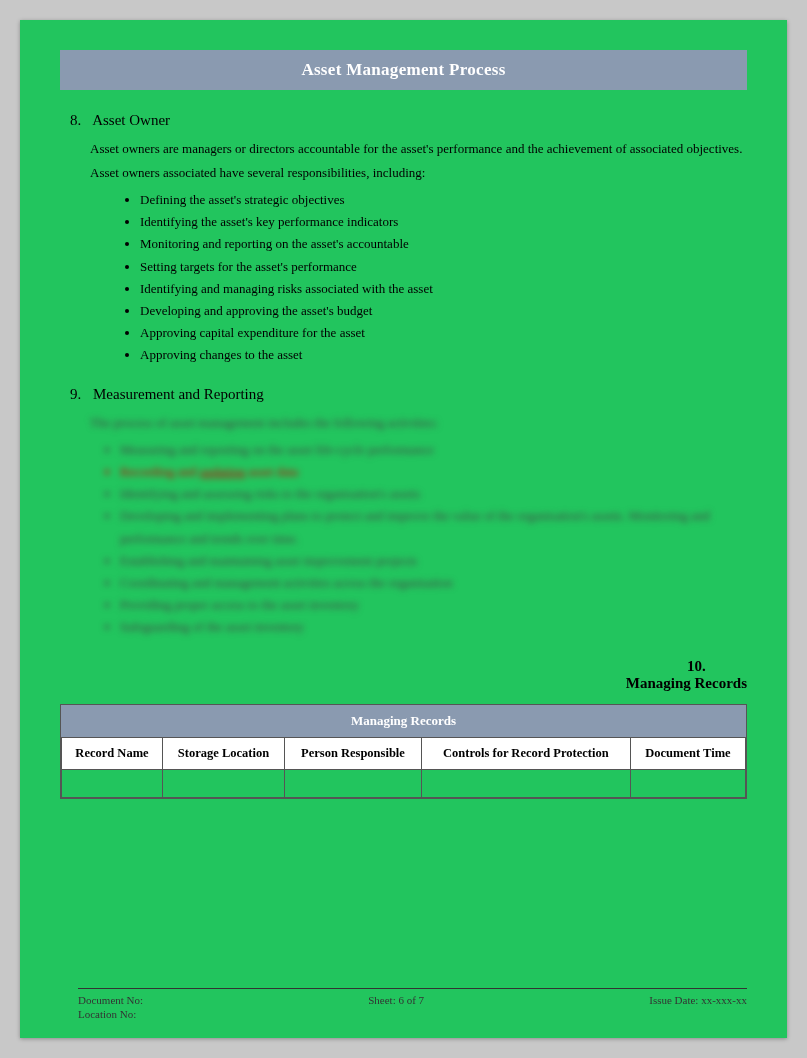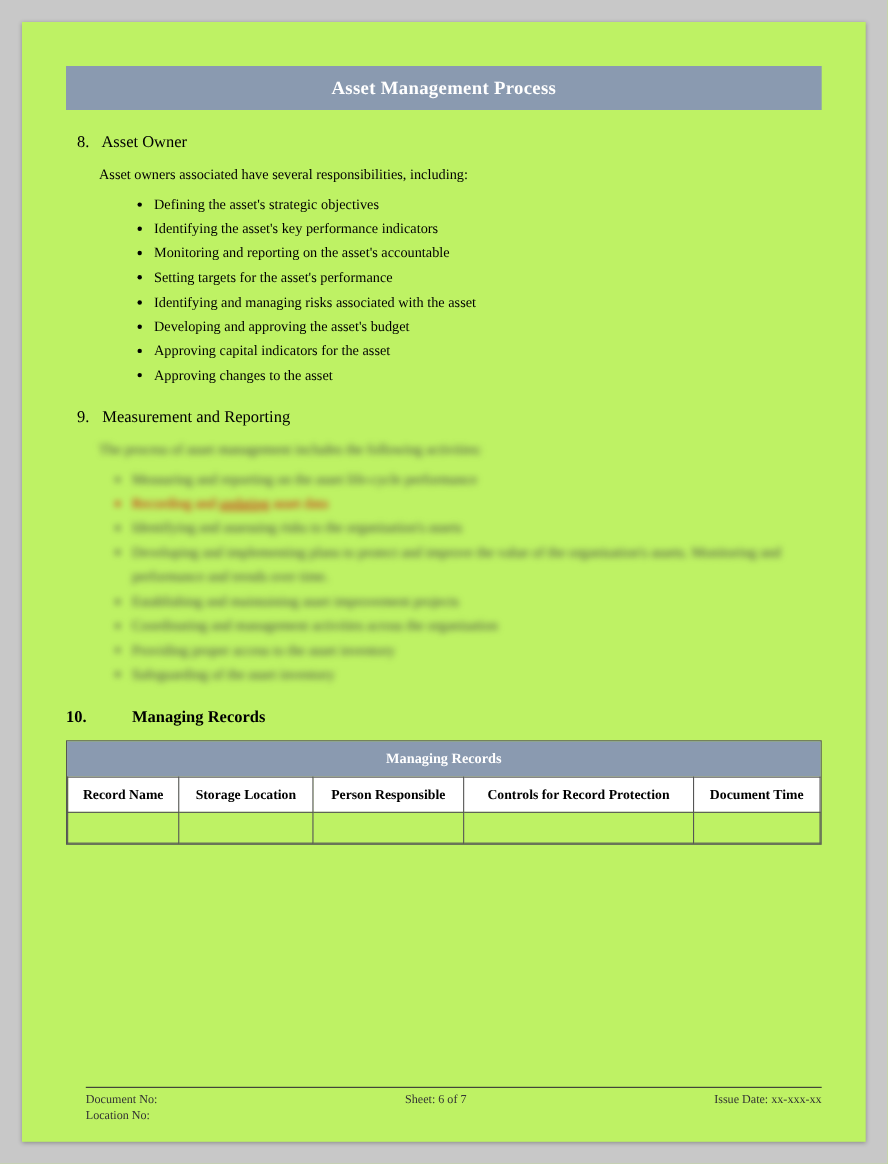--- a/index.html
+++ b/index.html
@@ -14,22 +14,22 @@
       justify-content: center;
       align-items: flex-start;
       min-height: 1058px;
       font-family: "Times New Roman", Times, serif;
       padding: 20px;
     }
 
     .page {
       width: 767px;
       min-height: 1018px;
-      background: #bef264;
-      padding: 40px 40px 20px 40px;
+      background: #22c55e;
+      padding: 30px 40px 20px 40px;
       position: relative;
       box-shadow: 0 1px 4px rgba(0,0,0,0.3);
     }
 
     .page-header-banner {
       background: #8a9ab0;
       color: #fff;
       text-align: center;
       font-weight: bold;
       font-size: 17px;
@@ -109,20 +109,21 @@
     .section-10 {
       margin-bottom: 14px;
     }
 
     .section-10-heading {
       font-size: 15px;
       font-weight: bold;
       margin-bottom: 12px;
       display: flex;
       align-items: flex-end;
+      flex-direction: column;
     }
 
     .section-10-number {
       min-width: 60px;
       font-size: 15px;
       font-weight: bold;
     }
 
     .records-table-wrapper {
       border: 1px solid #555;
@@ -202,29 +203,30 @@
   <div class="page-header-banner">
     <span>Asset Management Process</span>
   </div>
 
   <div class="section-8">
     <div class="section-heading">
       <span class="section-number">8.</span>
       <span>Asset Owner</span>
     </div>
     <div class="section-8-body">
+      <p class="body-text">Asset owners are managers or directors accountable for the asset's performance and the achievement of associated objectives.</p>
       <p class="list-intro">Asset owners associated have several responsibilities, including:</p>
       <ul class="bullet-list">
         <li><span>Defining the asset's strategic objectives</span></li>
         <li><span>Identifying the asset's key performance indicators</span></li>
         <li><span>Monitoring and reporting on the asset's accountable</span></li>
         <li><span>Setting targets for the asset's performance</span></li>
         <li><span>Identifying and managing risks associated with the asset</span></li>
         <li><span>Developing and approving the asset's budget</span></li>
-        <li><span>Approving capital indicators for the asset</span></li>
+        <li><span>Approving capital expenditure for the asset</span></li>
         <li><span>Approving changes to the asset</span></li>
       </ul>
     </div>
   </div>
 
   <div class="section-9">
     <div class="section-heading">
       <span class="section-number">9.</span>
       <span>Measurement and Reporting</span>
     </div>

